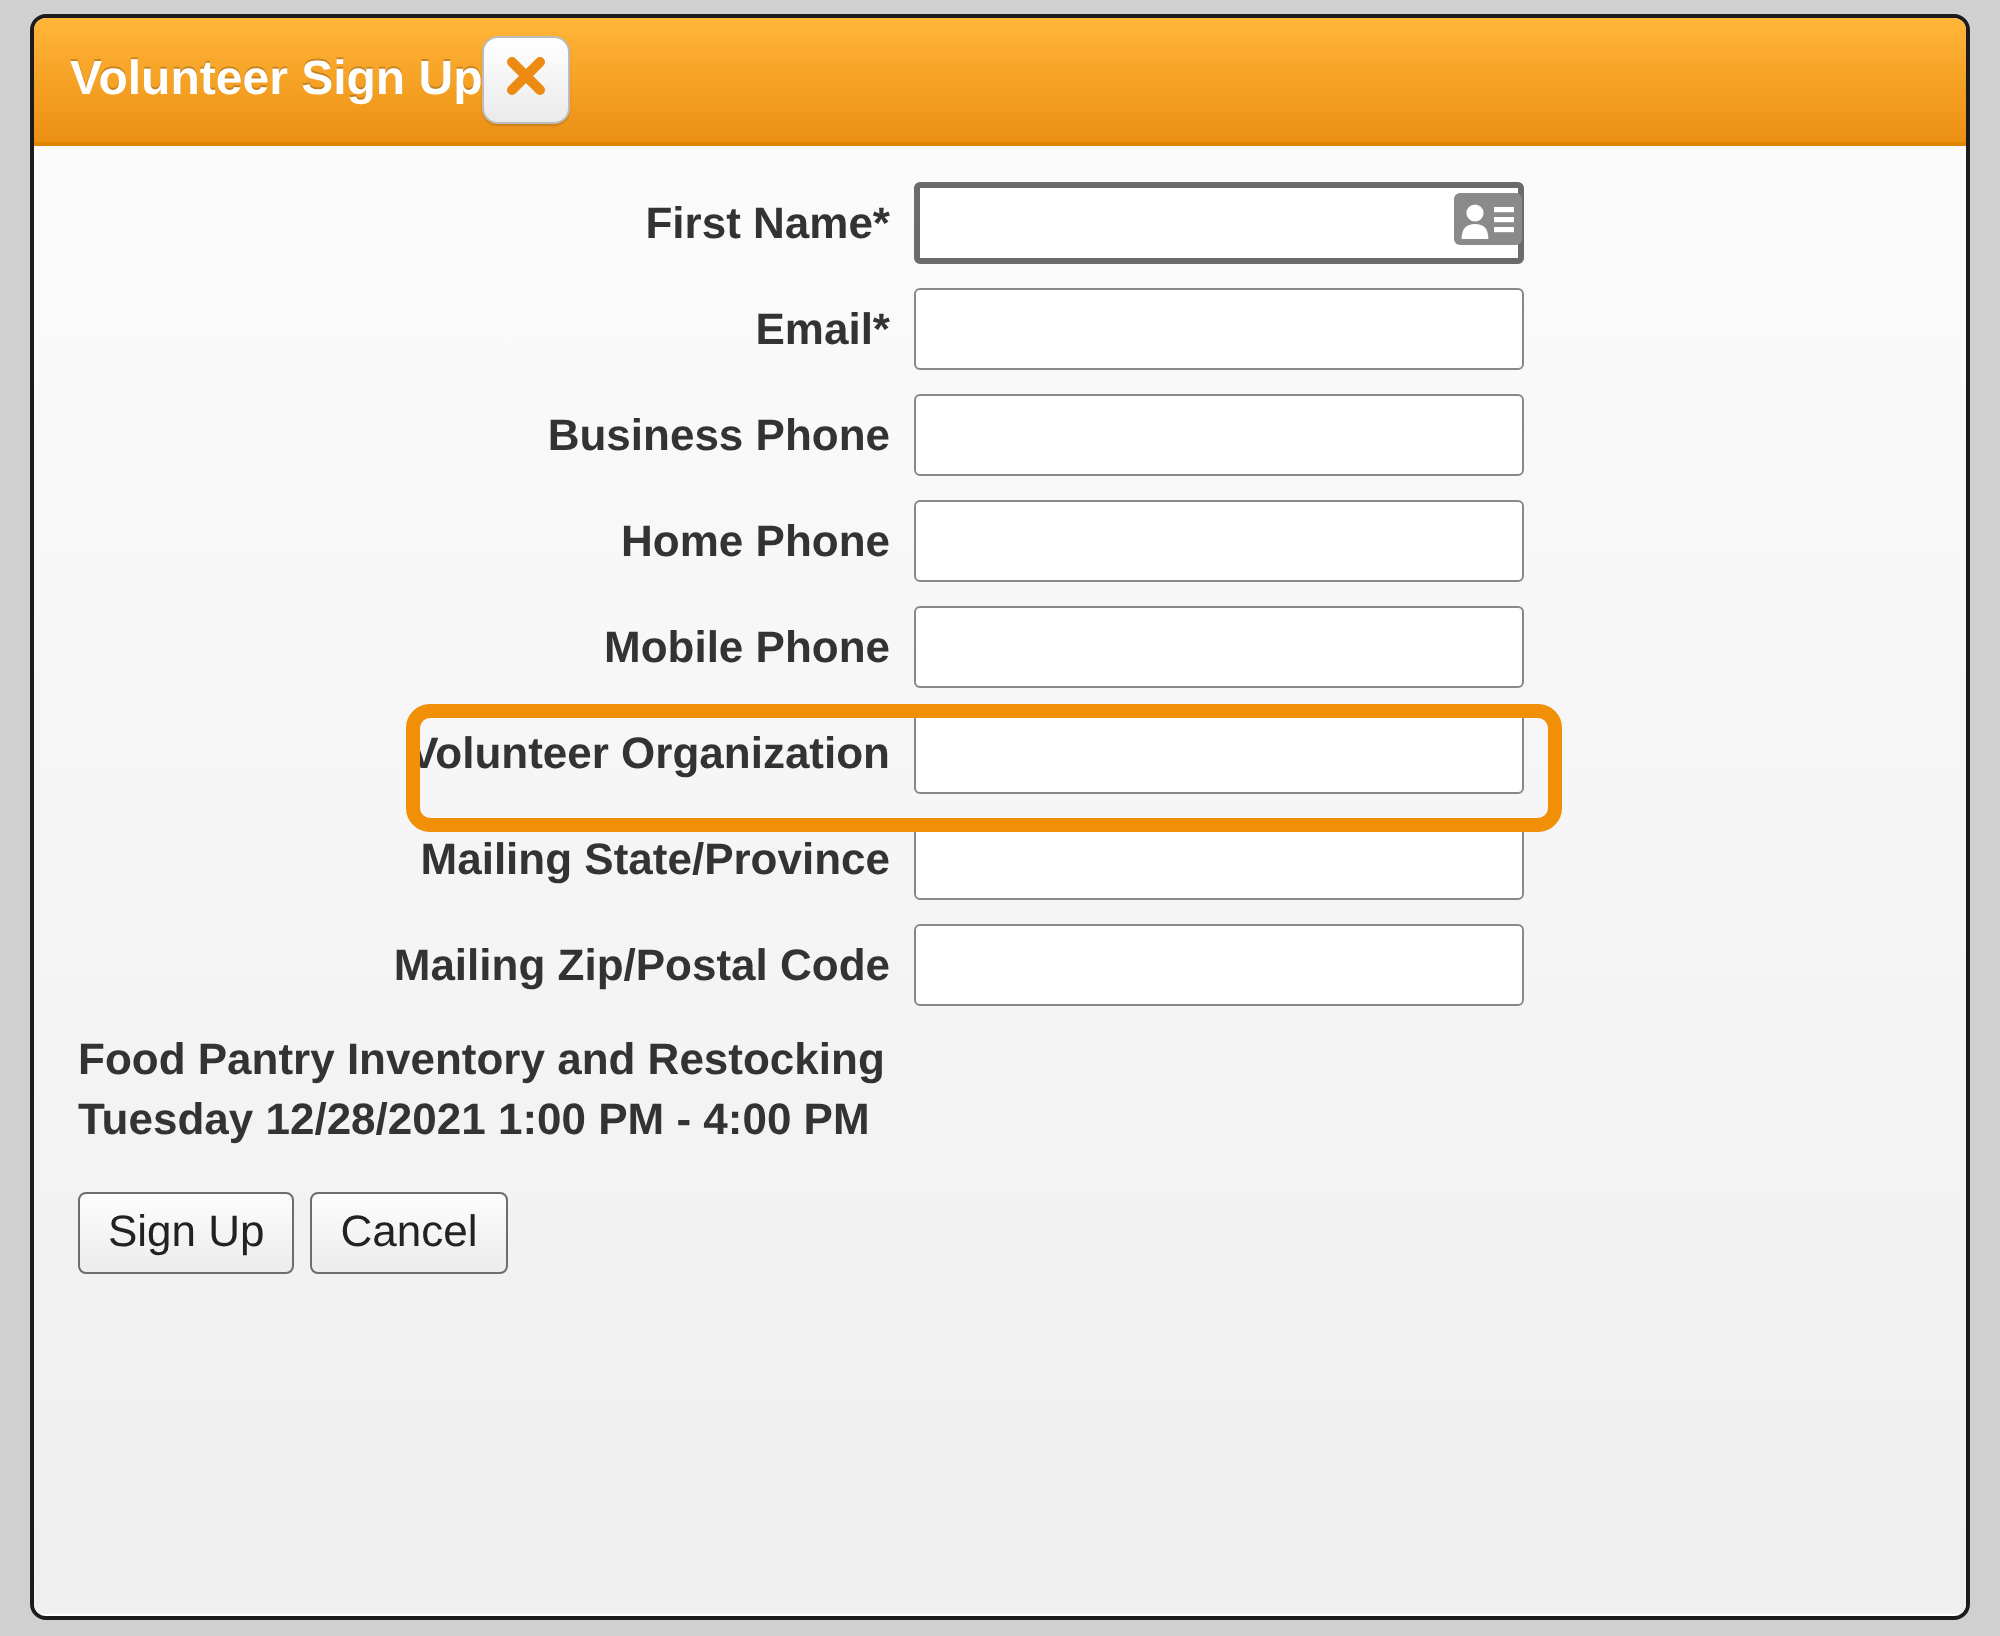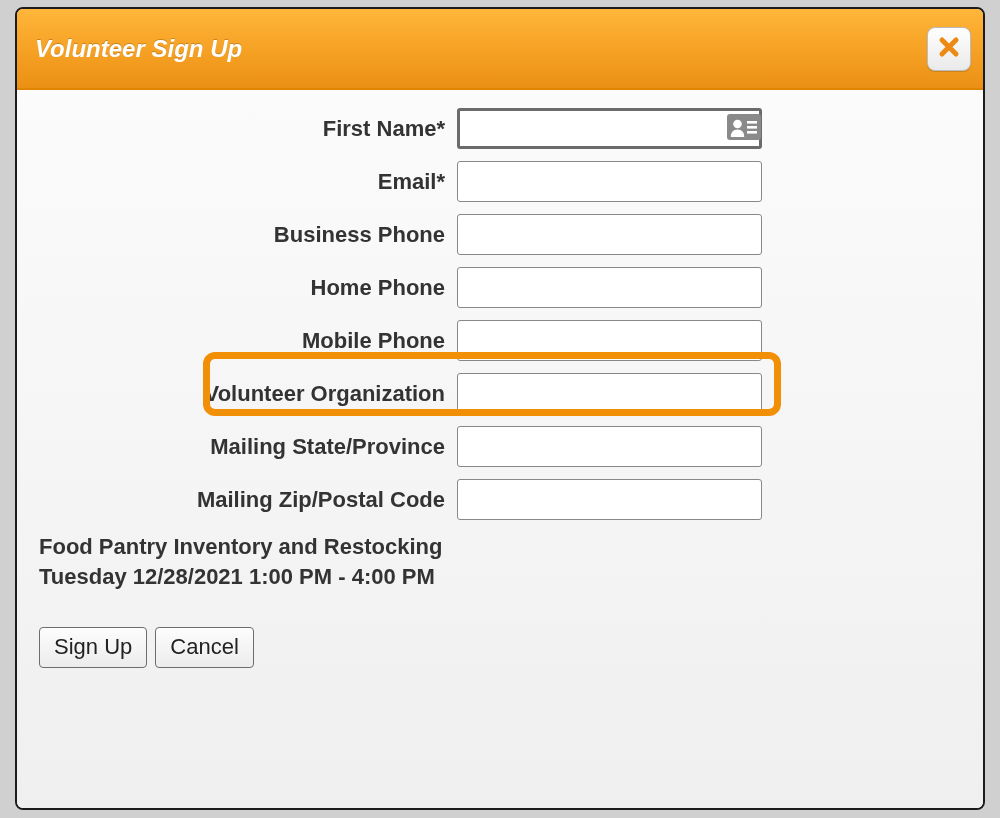--- a/index.html
+++ b/index.html
@@ -18,28 +18,26 @@
       top: 7px;
       width: 970px;
       height: 803px;
       background: #fff;
       border: 2px solid #1b1b1b;
       border-radius: 8px;
       overflow: hidden;
     }
 
     .title-bar {
-      height: 81px;
+      height: 64px;
       background: linear-gradient(to bottom, #ffb63a 0%, #f7a427 45%, #eb9015 100%);
       border-bottom: 2px solid #e08500;
       display: flex;
       align-items: center;
-      justify-content: space-between;
       padding: 0 12px 0 18px;
-      font-style: italic;
     }
     .title-bar .title {
       color: #fff;
       font-size: 24px;
       font-weight: bold;
       text-shadow: 0 -1px 0 rgba(0,0,0,0.2);
     }
     .close-btn {
       width: 44px;
       height: 44px;
@@ -110,21 +108,21 @@
 
     .event-info {
       font-size: 22px;
       font-weight: bold;
       color: #333;
       line-height: 1.35;
     }
     .event-info .line2 { display:block; }
 
     .button-row {
-      margin-top: 36px;
+      margin-top: 22px;
       display: flex;
       gap: 8px;
     }
     .btn {
       font-size: 22px;
       color: #222;
       background: linear-gradient(to bottom, #fdfdfd, #ececec);
       border: 1px solid #6d6d6d;
       border-radius: 4px;
       padding: 6px 14px 7px 14px;

